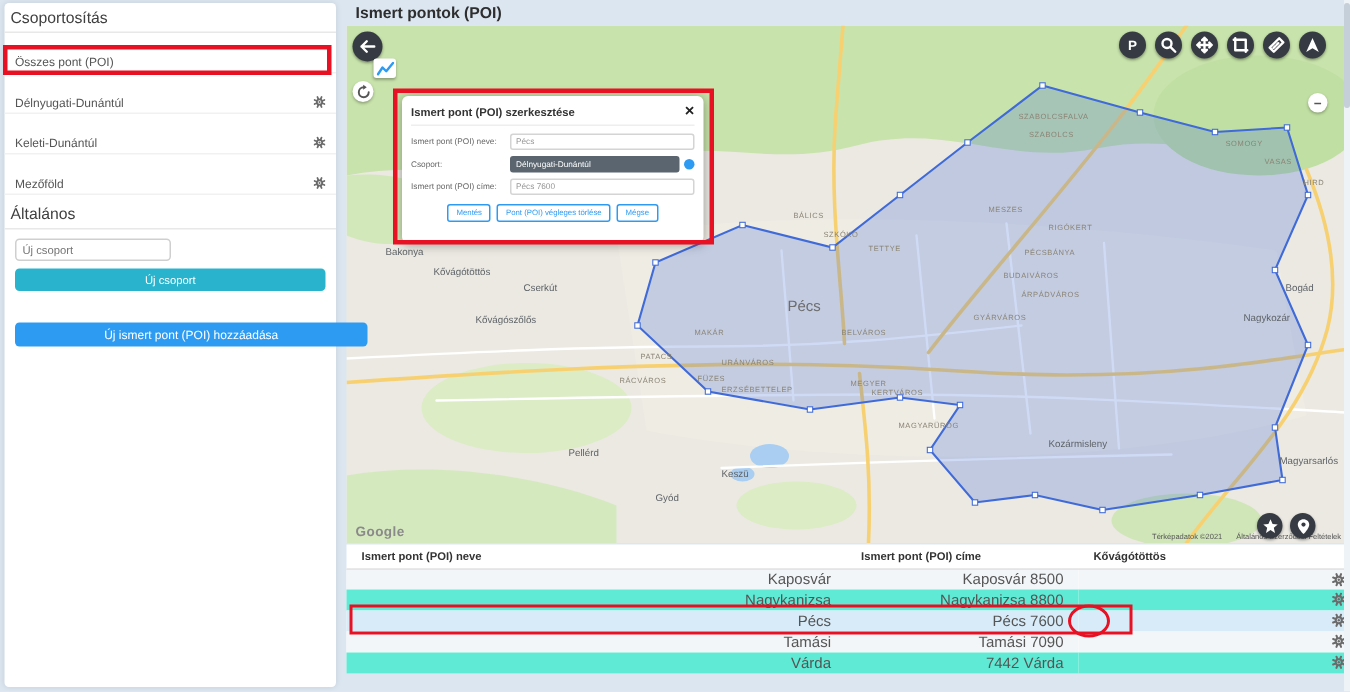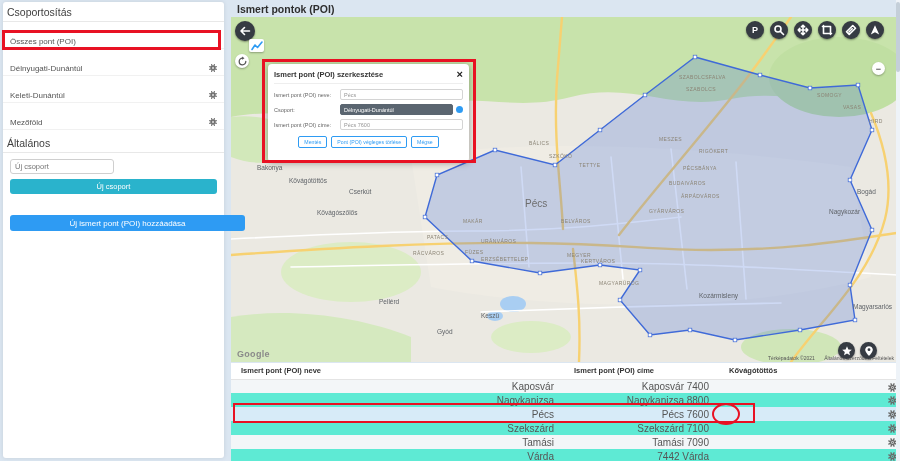--- a/index.html
+++ b/index.html
@@ -344,21 +344,21 @@
     <thead>
         <tr id="poi-head">
           <th>Ismert pont (POI) neve</th>
           <th>Ismert pont (POI) címe</th>
           <th>Kővágótöttös</th>
         </tr>
       </thead>
     <tbody id="poi-rows">
         <tr class="even">
           <td>Kaposvár</td>
-          <td>Kaposvár 7400</td>
+          <td>Kaposvár 8500</td>
           <td class="edit-cell"><svg class="gear" width="9" height="9" viewBox="0 0 20 20">
               <g stroke="#6b6b6b" stroke-width="3" fill="none" stroke-linecap="round">
                 <circle cx="10" cy="10" r="4.5"></circle>
                 <line x1="15.1" y1="12.1" x2="18.3" y2="13.4"></line>
                 <line x1="12.1" y1="15.1" x2="13.4" y2="18.3"></line>
                 <line x1="7.9" y1="15.1" x2="6.6" y2="18.3"></line>
                 <line x1="4.9" y1="12.1" x2="1.7" y2="13.4"></line>
                 <line x1="4.9" y1="7.9" x2="1.7" y2="6.6"></line>
                 <line x1="7.9" y1="4.9" x2="6.6" y2="1.7"></line>
                 <line x1="12.1" y1="4.9" x2="13.4" y2="1.7"></line>
@@ -396,38 +396,20 @@
                 <line x1="7.9" y1="15.1" x2="6.6" y2="18.3"></line>
                 <line x1="4.9" y1="12.1" x2="1.7" y2="13.4"></line>
                 <line x1="4.9" y1="7.9" x2="1.7" y2="6.6"></line>
                 <line x1="7.9" y1="4.9" x2="6.6" y2="1.7"></line>
                 <line x1="12.1" y1="4.9" x2="13.4" y2="1.7"></line>
                 <line x1="15.1" y1="7.9" x2="18.3" y2="6.6"></line>
               </g>
               <circle cx="10" cy="10" r="1.8" fill="#6b6b6b"></circle>
             </svg></td>
         </tr>
-        <tr class="odd">
-          <td>Szekszárd</td>
-          <td>Szekszárd 7100</td>
-          <td class="edit-cell"><svg class="gear" width="9" height="9" viewBox="0 0 20 20">
-              <g stroke="#6b6b6b" stroke-width="3" fill="none" stroke-linecap="round">
-                <circle cx="10" cy="10" r="4.5"></circle>
-                <line x1="15.1" y1="12.1" x2="18.3" y2="13.4"></line>
-                <line x1="12.1" y1="15.1" x2="13.4" y2="18.3"></line>
-                <line x1="7.9" y1="15.1" x2="6.6" y2="18.3"></line>
-                <line x1="4.9" y1="12.1" x2="1.7" y2="13.4"></line>
-                <line x1="4.9" y1="7.9" x2="1.7" y2="6.6"></line>
-                <line x1="7.9" y1="4.9" x2="6.6" y2="1.7"></line>
-                <line x1="12.1" y1="4.9" x2="13.4" y2="1.7"></line>
-                <line x1="15.1" y1="7.9" x2="18.3" y2="6.6"></line>
-              </g>
-              <circle cx="10" cy="10" r="1.8" fill="#6b6b6b"></circle>
-            </svg></td>
-        </tr>
         <tr class="even">
           <td>Tamási</td>
           <td>Tamási 7090</td>
           <td class="edit-cell"><svg class="gear" width="9" height="9" viewBox="0 0 20 20">
               <g stroke="#6b6b6b" stroke-width="3" fill="none" stroke-linecap="round">
                 <circle cx="10" cy="10" r="4.5"></circle>
                 <line x1="15.1" y1="12.1" x2="18.3" y2="13.4"></line>
                 <line x1="12.1" y1="15.1" x2="13.4" y2="18.3"></line>
                 <line x1="7.9" y1="15.1" x2="6.6" y2="18.3"></line>
                 <line x1="4.9" y1="12.1" x2="1.7" y2="13.4"></line>

